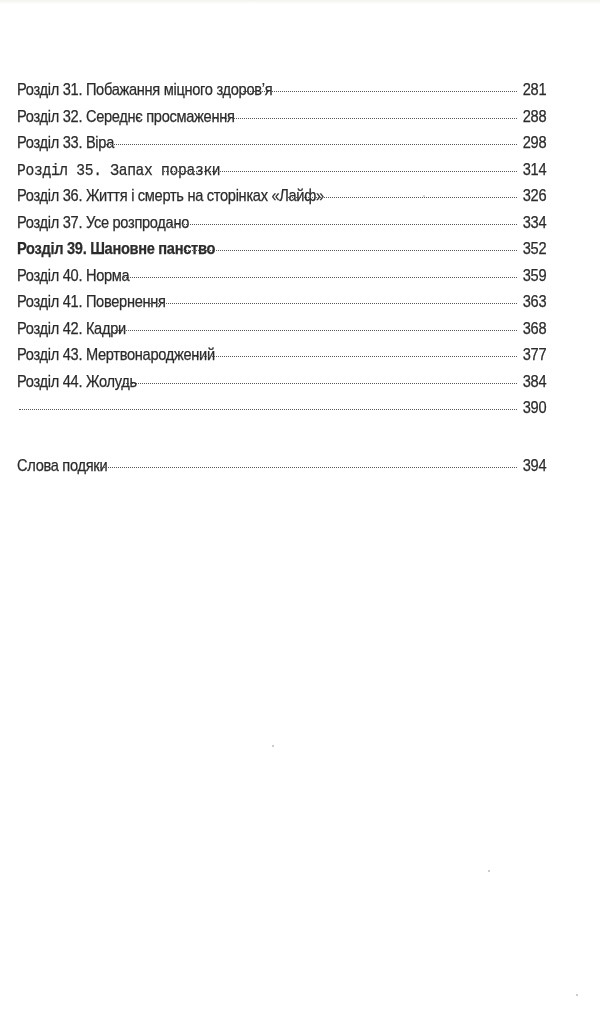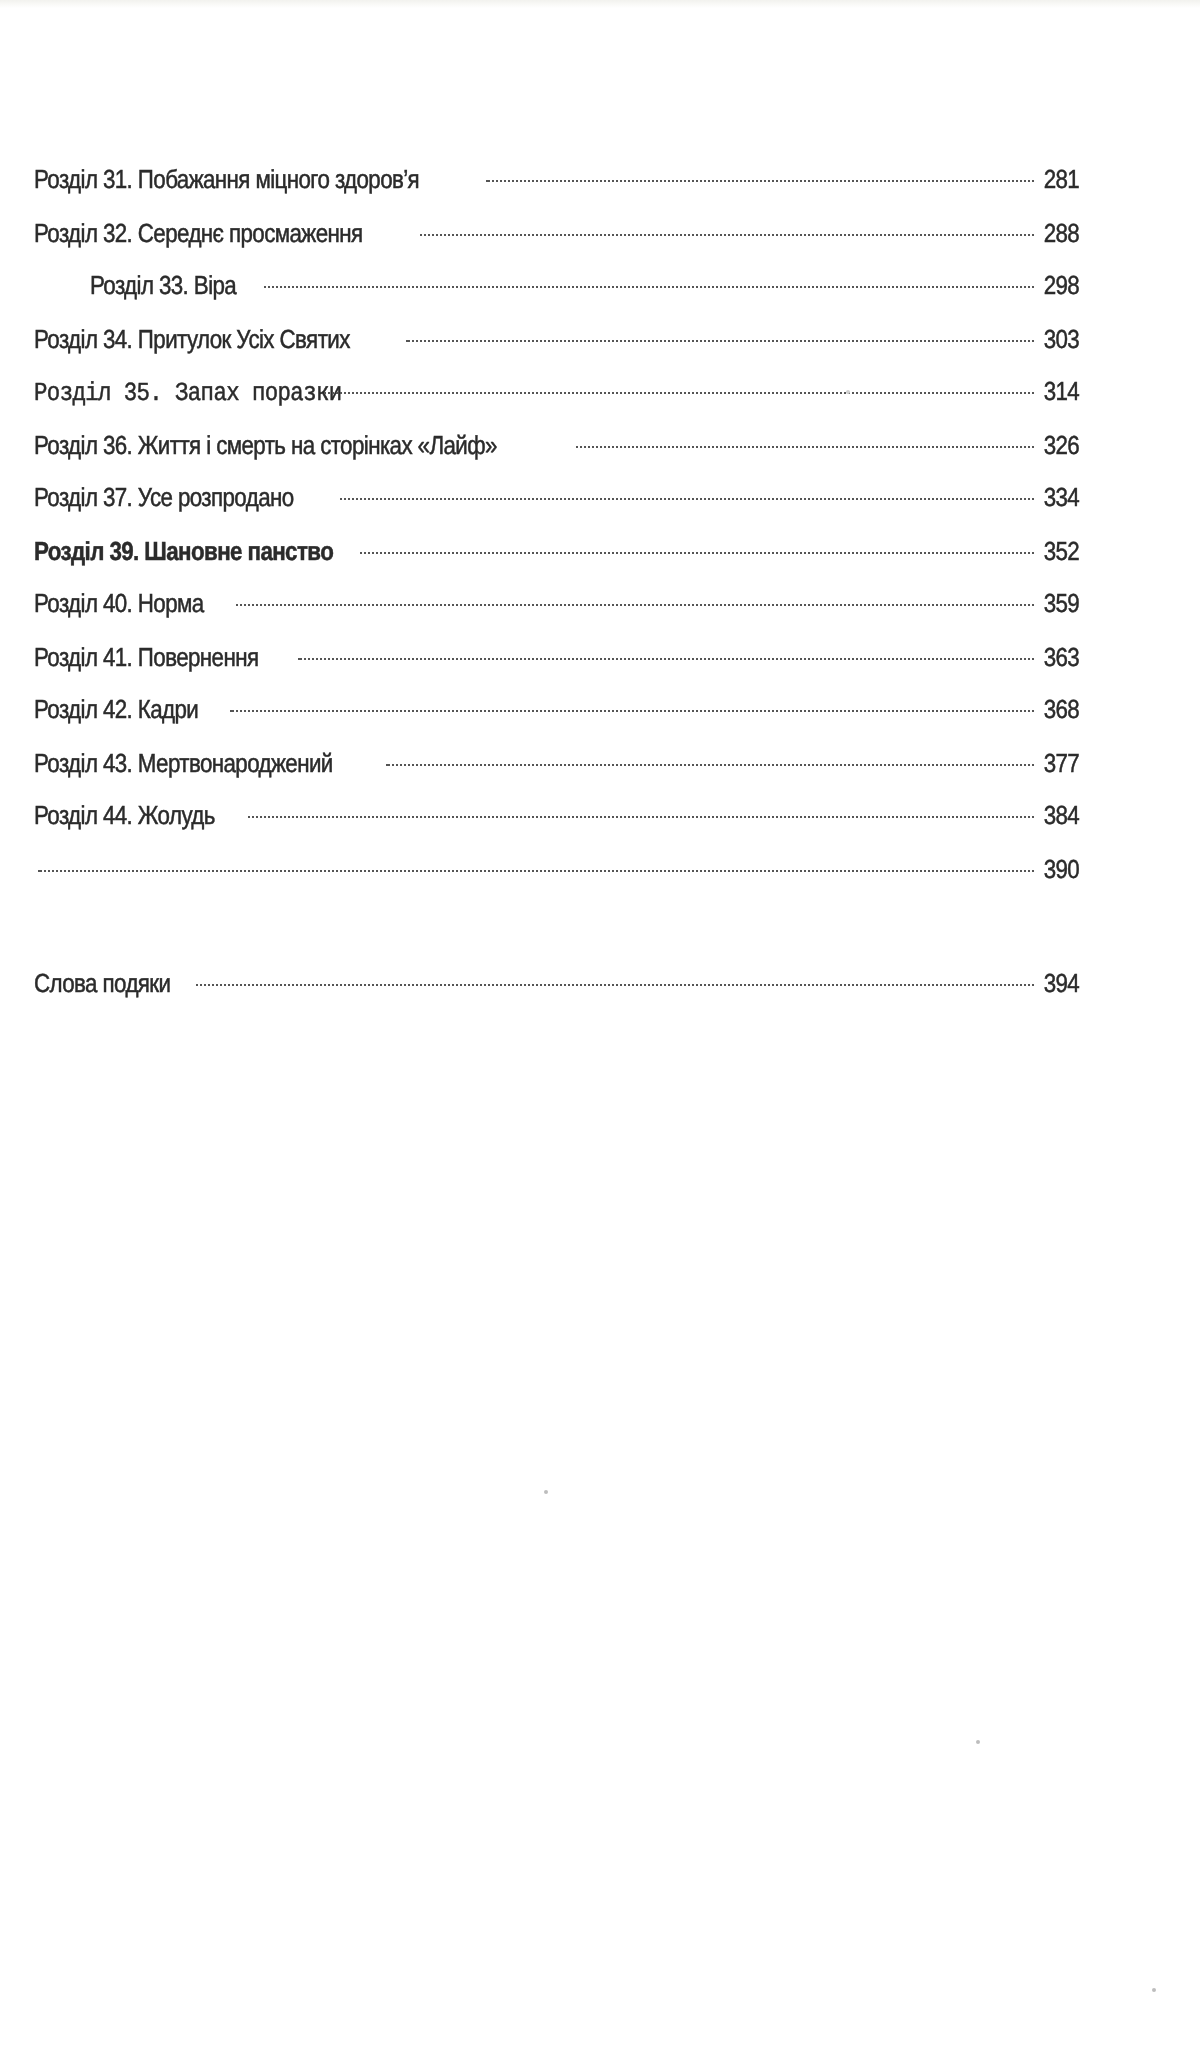--- a/index.html
+++ b/index.html
@@ -25,21 +25,21 @@
     position: absolute;
     left: 17px;
     top: 79px;
     width: 522px;
   }
   .toc-row {
     display: flex;
     align-items: baseline;
     height: 26.5px;
     line-height: 22px;
-    font-size: 13px;
+    font-size: 17px;
     white-space: nowrap;
   }
   .toc-row.gap {
     margin-top: 31px;
   }
   .toc-title {
     flex: 0 0 auto;
     display: inline-block;
     transform-origin: left center;
     letter-spacing: -0.35px;
@@ -91,30 +91,25 @@
     <span class="toc-page" style="width: 20.4922px;"><span class="toc-page-inner">281</span></span>
   </div>
 
   <div class="toc-row">
     <span class="toc-title" style="width: 190.933px;"><span class="toc-title-inner">Розділ 32. Середнє просмаження</span></span>
     <span class="toc-leader"></span>
     <span class="toc-page" style="width: 20.4922px;"><span class="toc-page-inner">288</span></span>
   </div>
 
   <div class="toc-row">
-    <span class="toc-title" style="width: 85.0325px; margin-left: 28px;"><span class="toc-title-inner">Розділ 33. Віра</span></span>
+    <span class="toc-title" style="width: 85.0325px;"><span class="toc-title-inner">Розділ 33. Віра</span></span>
     <span class="toc-leader"></span>
     <span class="toc-page" style="width: 20.4922px;"><span class="toc-page-inner">298</span></span>
   </div>
 
-  <div class="toc-row">
-    <span class="toc-title" style="width: 183.597px;"><span class="toc-title-inner">Розділ 34. Притулок Усіх Святих</span></span>
-    <span class="toc-leader"></span>
-    <span class="toc-page" style="width: 20.4922px;"><span class="toc-page-inner">303</span></span>
-  </div>
 
   <div class="toc-row">
     <span class="toc-title" style="width: 142.787px; font-family: Liberation Mono, monospace;"><span class="toc-title-inner">Розділ 35. Запах поразки</span></span>
     <span class="toc-leader"></span>
     <span class="toc-page" style="width: 20.4922px;"><span class="toc-page-inner">314</span></span>
   </div>
 
   <div class="toc-row">
     <span class="toc-title" style="width: 269.113px;"><span class="toc-title-inner">Розділ 36. Життя і смерть на сторінках «Лайф»</span></span>
     <span class="toc-leader"></span>

